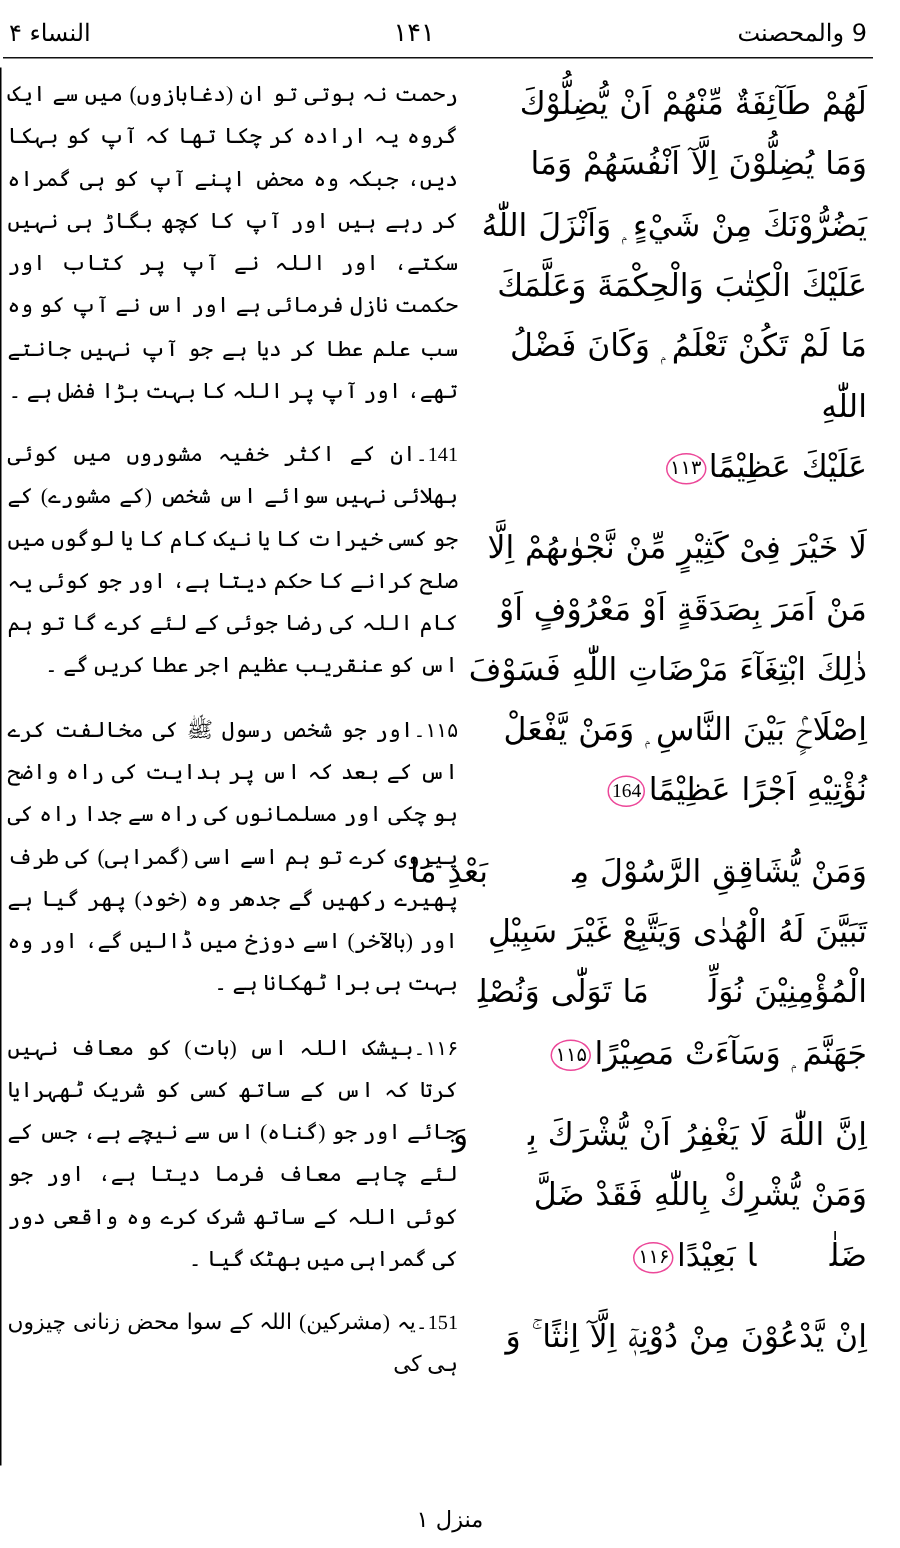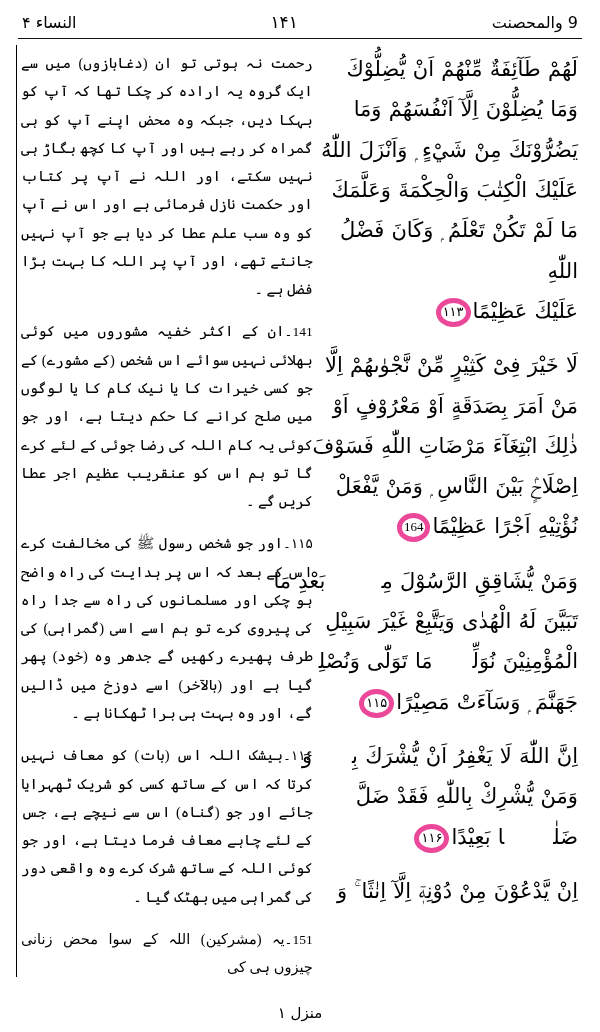--- a/index.html
+++ b/index.html
@@ -13,21 +13,21 @@
     font-family: "DejaVu Sans", sans-serif;
     color: #000000;
     overflow: hidden;
     position: relative;
   }
   .page {
     width: 600px;
     height: 1032px;
     position: relative;
     box-sizing: border-box;
-    padding: 10px 16px 0 16px;
+    padding: 10px 16px 0 0;
   }
 
   
   .header {
     display: flex;
     flex-direction: row-reverse;
     align-items: baseline;
     justify-content: space-between;
     padding: 2px 6px 0 6px;
     direction: rtl;
@@ -82,21 +82,21 @@
   .ayah-block {
     margin-bottom: 14px;
   }
   .ayah-line {
     display: block;
     white-space: nowrap;
   }
   .ayah-num {
     display: inline-block;
     font-size: 13px;
-    border: 5px solid #ec4899;
+    border: 1px solid #ec4899;
     border-radius: 50%;
     min-width: 19px;
     height: 19px;
     line-height: 18px;
     text-align: center;
     padding: 0 2px;
     vertical-align: 2px;
     margin: 0 2px;
   }
 

